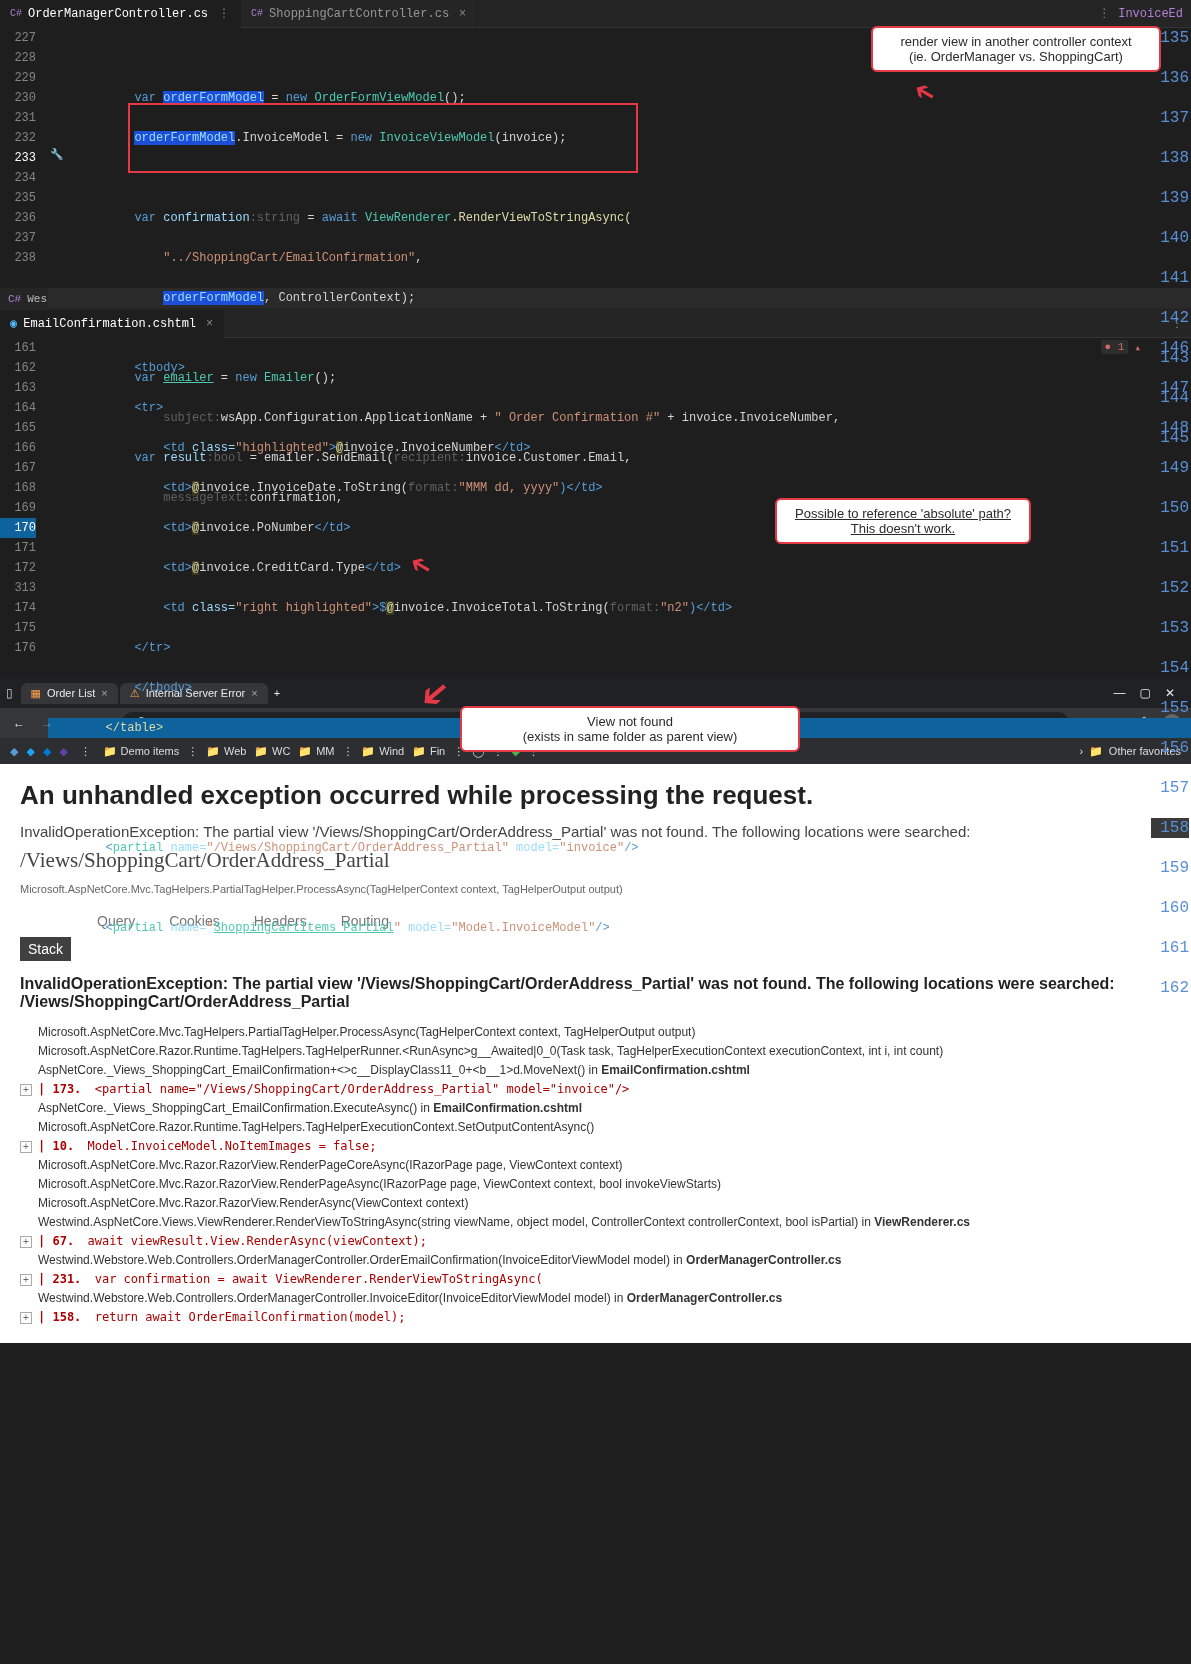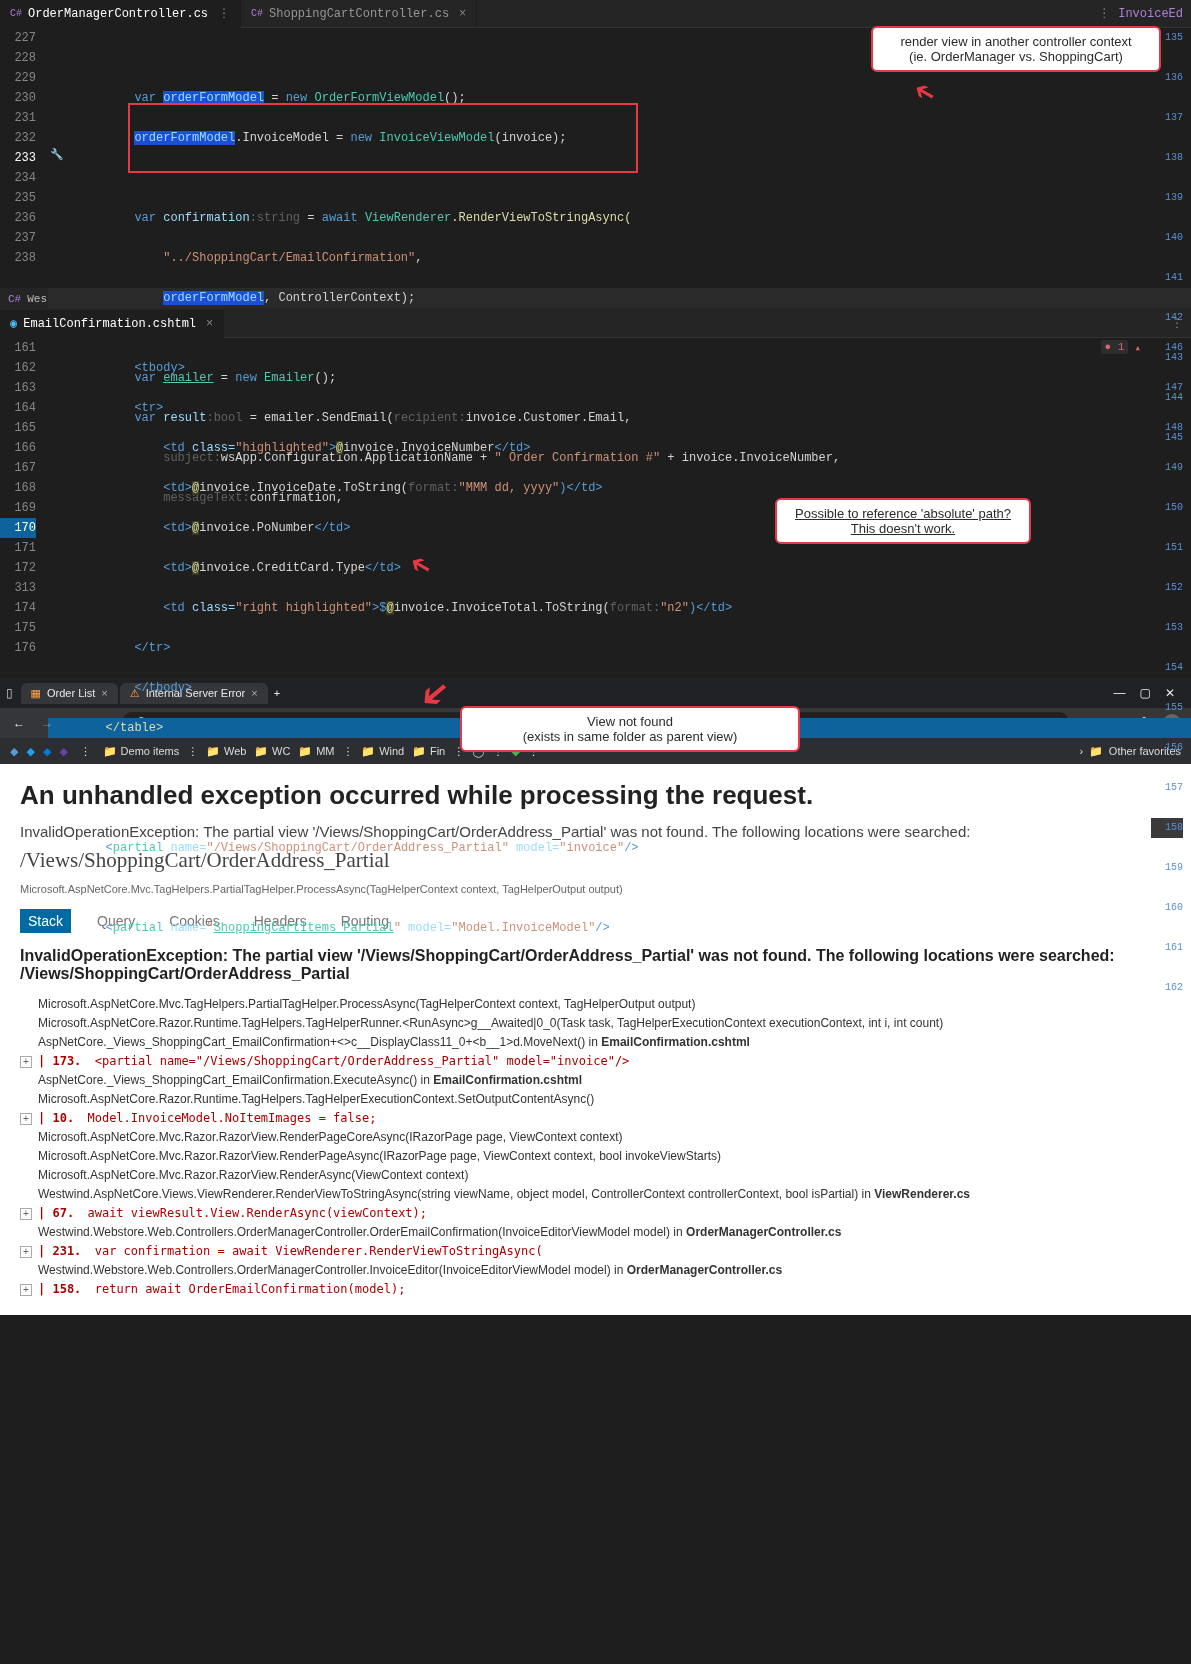--- a/index.html
+++ b/index.html
@@ -22,21 +22,21 @@
 .fn { color: #dcdcaa; }
 .hint { color: #606060; }
 .tag { color: #569cd6; }
 .attr { color: #9cdcfe; }
 .razor { color: #dcdcaa; background: #3a3a1e; }
 .highlight-box { border: 2px solid #e63946; position: absolute; }
 .callout { position: absolute; background: #fff; border: 2px solid #e63946; border-radius: 6px; padding: 6px 12px; color: #2b2b2b; font-family: Arial, sans-serif; font-size: 13px; text-align: center; z-index: 10; }
 .arrow { position: absolute; color: #e63946; font-size: 36px; z-index: 9; transform-origin: center; }
 .breadcrumb { display: flex; align-items: center; gap: 6px; background: #252526; height: 22px; padding: 0 8px; color: #bbb; font-size: 11px; }
 .breadcrumb .sep { color: #666; }
-.right-gutter { position: absolute; right: 0; top: 0; width: 40px; text-align: right; color: #5a8fd6; line-height: 20px; padding-right: 8px; font-size: 10px; }
+.right-gutter { position: absolute; right: 0; top: 0; width: 40px; text-align: right; color: #5a8fd6; line-height: 20px; padding-right: 2px; font-size: 16px; }
 .right-gutter .rln { height: 20px; }
 .hammer { position: absolute; left: 50px; color: #c0c0c0; font-size: 11px; }
 .underline { text-decoration: underline; color: #4ec9b0; }
 .sel { background: #1d4ed8; }
 
 
 .browser { background: #202124; font-family: 'Segoe UI', Arial, sans-serif; font-size: 12px; }
 .btabs { display: flex; align-items: center; height: 30px; padding: 0 6px; }
 .btab { display: flex; align-items: center; gap: 6px; background: #35363a; padding: 4px 10px; border-radius: 6px 6px 0 0; margin-right: 2px; color: #e8eaed; font-size: 11px; }
 .btab .bclose { color: #aaa; }
@@ -49,21 +49,21 @@
 .favbar .fi { display: flex; align-items: center; gap: 4px; }
 .folder { color: #ffc94a; }
 
 .errorpage { background: #fff; color: #222; padding: 16px 20px; font-family: 'Segoe UI', Arial, sans-serif; }
 .errorpage h1 { font-size: 26px; font-weight: 700; margin-bottom: 12px; }
 .errorpage .msg { color: #444; font-size: 15px; margin-bottom: 8px; }
 .errorpage .loc { color: #444; font-size: 21px; margin-bottom: 10px; font-family: Liberation Serif, serif; }
 .errorpage .sub { color: #666; font-size: 11px; margin-bottom: 14px; }
 .etabs { display: flex; gap: 18px; margin-bottom: 14px; }
 .etab { color: #777; font-size: 14px; padding: 4px 8px; }
-.etab.active { background: #0369a1; color: #fff; }
+.etab.active { background: #404040; color: #fff; margin-top: 28px; }
 .errorpage h2 { font-size: 16px; font-weight: 700; margin-bottom: 12px; }
 .stack { font-size: 12px; color: #333; line-height: 1.5; padding-left: 18px; }
 .stack .row { margin-bottom: 1px; }
 .stack .num { color: #aa0000; font-weight: bold; font-family: Consolas, monospace; }
 .stack .code-red { color: #aa0000; font-family: Consolas, monospace; }
 .stack .bold { font-weight: bold; }
 .stack .expand { display: inline-block; width: 12px; text-align: center; border: 1px solid #aaa; font-size: 10px; line-height: 10px; margin-right: 6px; color: #666; cursor: pointer; }
 
 .indicator { position: absolute; right: 50px; top: 2px; color: #d16969; font-size: 11px; display: flex; gap: 6px; align-items: center; }
 .errbadge { background: #2d2d2d; padding: 1px 4px; border-radius: 2px; }
@@ -110,22 +110,22 @@
     <div class="code">
 <div class="line"></div>
 <div class="line">            <span class="kw">var</span> <span class="var sel">orderFormModel</span><span> = </span><span class="kw">new</span><span class="type"> OrderFormViewModel</span><span>();</span></div>
 <div class="line">            <span class="var sel">orderFormModel</span><span>.InvoiceModel = </span><span class="kw">new</span><span class="type"> InvoiceViewModel</span><span>(invoice);</span></div>
 <div class="line"></div>
 <div class="line">            <span class="kw">var</span> <span class="var">confirmation</span><span class="hint">:string</span><span> = </span><span class="kw">await</span><span class="type"> ViewRenderer</span><span class="fn">.RenderViewToStringAsync(</span></div>
 <div class="line">                <span class="str">"../ShoppingCart/EmailConfirmation"</span><span>,</span></div>
 <div class="line" style="background:#2a2a2a;">                <span class="var sel">orderFormModel</span><span>, ControllerContext);</span></div>
 <div class="line"></div>
 <div class="line">            <span class="kw">var</span> <span class="var underline">emailer</span><span> = </span><span class="kw">new</span><span class="type"> Emailer</span><span>();</span></div>
+<div class="line">                <span class="hint">subject:</span><span>wsApp.Configuration.ApplicationName + </span><span class="str">" Order Confirmation #"</span><span> + invoice.InvoiceNumber,</span></div>
 <div class="line">            <span class="kw">var</span> <span class="var">result</span><span class="hint">:bool</span><span> = emailer.SendEmail(</span><span class="hint">recipient:</span><span>invoice.Customer.Email,</span></div>
-<div class="line">                <span class="hint">subject:</span><span>wsApp.Configuration.ApplicationName + </span><span class="str">" Order Confirmation #"</span><span> + invoice.InvoiceNumber,</span></div>
 <div class="line">                <span class="hint">messageText:</span><span>confirmation,</span></div>
     </div>
     <div class="right-gutter">
       <div class="rln">135</div>
         <div class="rln"></div>
       <div class="rln">136</div>
         <div class="rln"></div>
       <div class="rln">137</div>
         <div class="rln"></div>
       <div class="rln">138</div>

